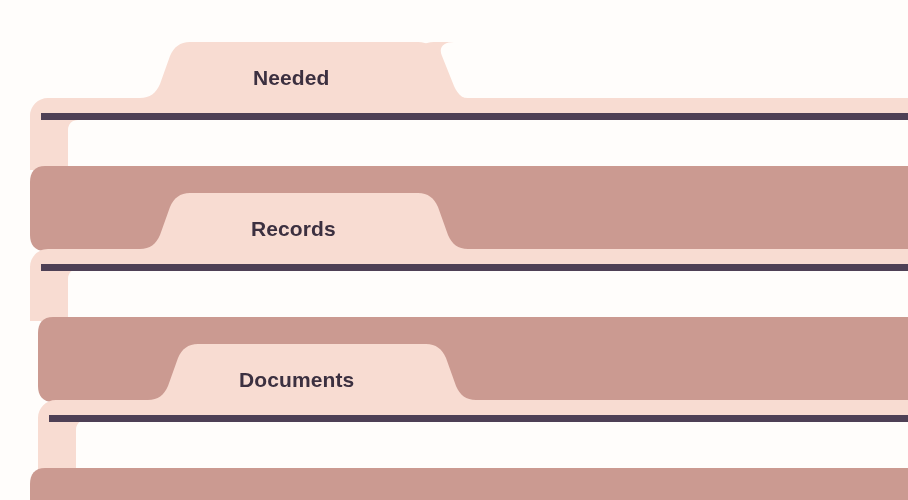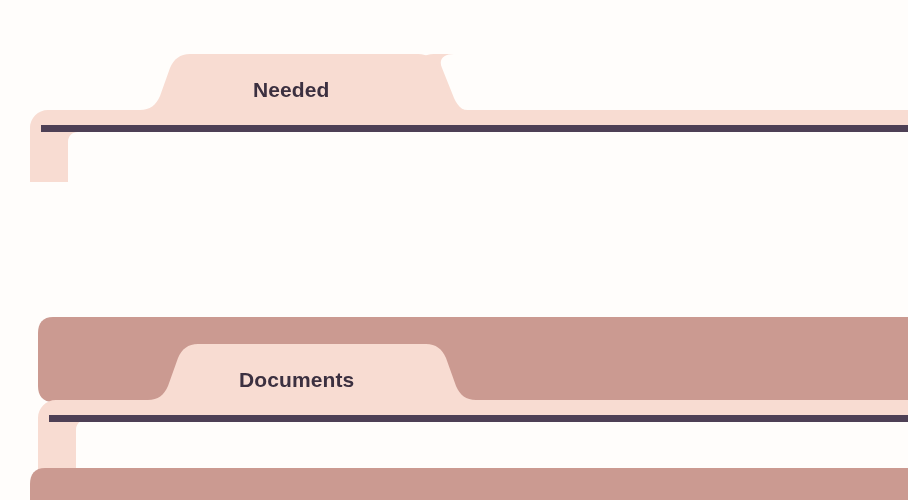--- a/index.html
+++ b/index.html
@@ -42,21 +42,21 @@
     color: #3c3040;
     white-space: nowrap;
     user-select: none;
   }
 </style>
 </head>
 <body>
 
 <div id="stage">
 
-  <div class="folder" style="top:12px; height:170px;text-align:center;">
+  <div class="folder" style="top:0px; height:170px;text-align:center;">
     <svg width="908" height="170" viewBox="0 0 908 170">
 
       <path fill="#f8dcd2" d="M 908,42
                L 434,42
                C 424,42 418,47 414,56
                L 402,86
                C 398,95 392,100 382,100
                L 48,100
                C 38,100 30,108 30,118
                L 30,170
@@ -89,20 +89,52 @@
                C 458,98 452,93 448,84
                L 438,56
                C 434,47 428,42 418,42
                Z"></path>
 
       <rect x="41" y="113" width="867" height="7" fill="#4e4055"></rect>
     </svg>
     <span class="folder-label" style="left:253px; top:66px;">Needed</span>
   </div>
 
+  <div class="folder" style="top:151px; height:170px;">
+    <svg width="908" height="170" viewBox="0 0 908 170">
+
+      <path fill="#cb9a91" d="M 45,15
+               C 35,15 30,21 30,31
+               L 30,84
+               C 30,94 35,100 45,100
+               L 908,100
+               L 908,15
+               Z"></path>
+
+      <path fill="#f8dcd2" d="M 190,42
+               C 180,42 174,47 170,56
+               L 160,84
+               C 156,93 150,98 140,98
+               L 48,98
+               C 38,98 30,106 30,116
+               L 30,170
+               L 68,170
+               L 68,128
+               C 68,122 72,118 78,118
+               L 908,118
+               L 908,98
+               L 468,98
+               C 458,98 452,93 448,84
+               L 438,56
+               C 434,47 428,42 418,42
+               Z"></path>
+      <rect x="41" y="113" width="867" height="7" fill="#4e4055"></rect>
+    </svg>
+    <span class="folder-label" style="left:251px; top:66px;">Records</span>
+  </div>
 
   <div class="folder" style="top:302px; height:170px;margin-left:8px;">
     <svg width="908" height="170" viewBox="0 0 908 170">
       <path fill="#cb9a91" d="M 45,15
                C 35,15 30,21 30,31
                L 30,84
                C 30,94 35,100 45,100
                L 908,100
                L 908,15
                Z"></path>

